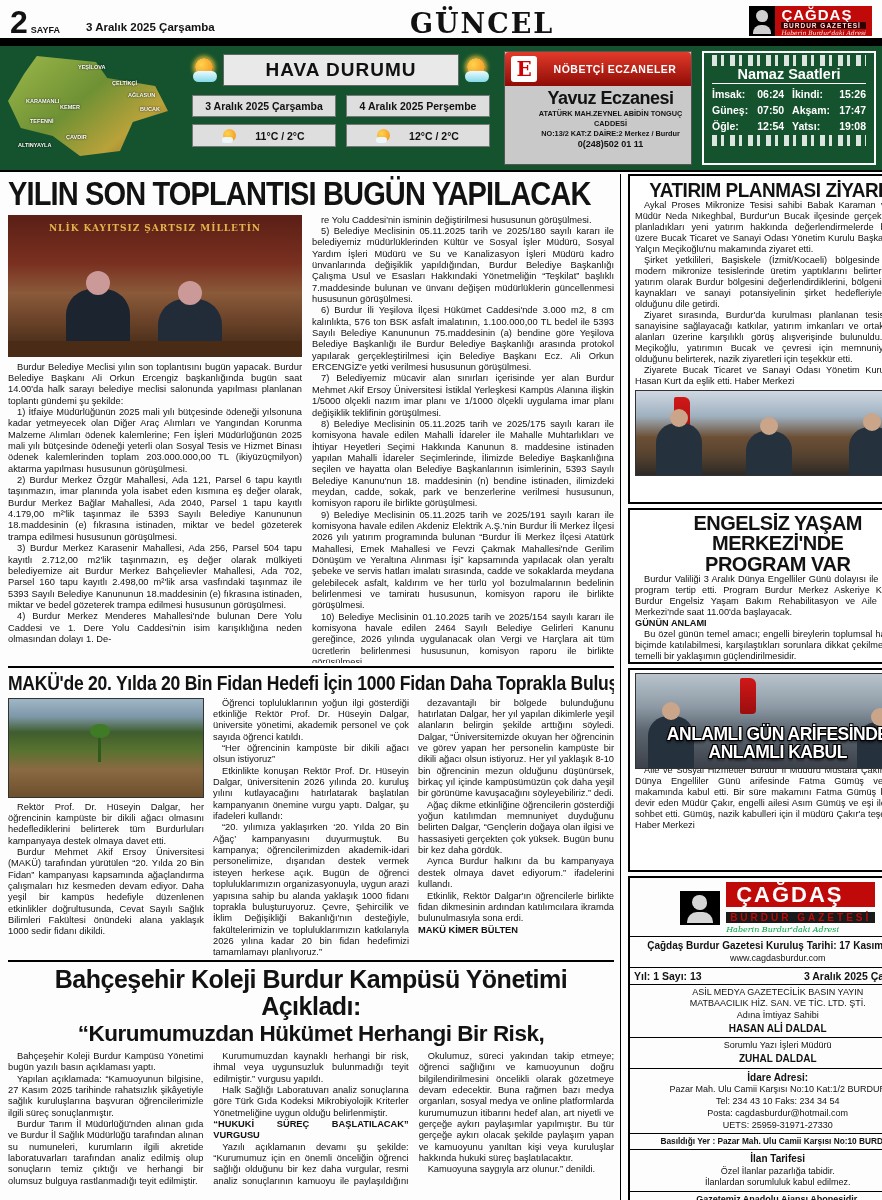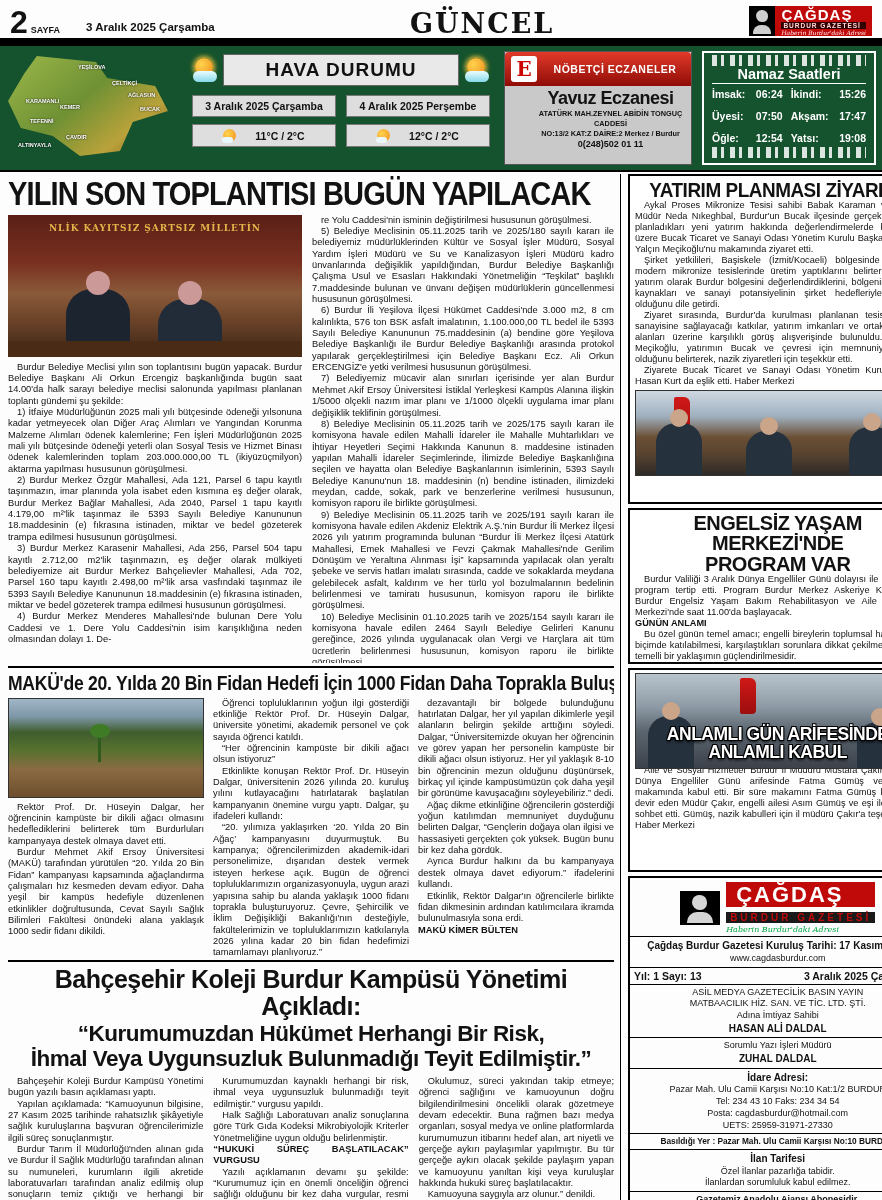--- a/index.html
+++ b/index.html
@@ -54,21 +54,21 @@
   .pharm-hdr-t { color:#fff; font-weight:800; font-size:10.5px; letter-spacing:.5px; flex:1; text-align:center; }
   .pharm-body { text-align:center; padding:2px 3px 3px 3px;margin-left:25px; }
   .pharm-name { font-size:18px; font-weight:900; letter-spacing:-.5px; }
   .pharm-addr { font-size:7.3px; font-weight:800; line-height:1.35; }
   .pharm-phone { font-size:9px; font-weight:800; }
   .prayer-panel { flex:1; margin:5px 6px; border:2px solid #fff; color:#fff; padding:2px 8px; position:relative; overflow:hidden; }
   .mosque { height:11px; opacity:.85;
     background:repeating-linear-gradient(90deg,#fff 0 5px,transparent 5px 9px,#fff 9px 12px,transparent 12px 18px); }
   .mosque.bottom { margin-top:3px; }
   .prayer-title { text-align:center; font-weight:800; font-size:14.5px; border-bottom:1.5px solid #fff; padding-bottom:1px; }
-  .prayer-grid { display:grid; grid-template-columns:auto auto auto auto; gap:10px 8px; font-size:10.5px; font-weight:800; margin-top:4px; }
+  .prayer-grid { display:grid; grid-template-columns:auto auto auto auto; gap:4px 8px; font-size:10.5px; font-weight:800; margin-top:4px; }
   .prayer-grid span:nth-child(4n+2),.prayer-grid span:nth-child(4n) { text-align:right; }
   
   .content { display:flex; gap:7px; padding:2px 8px 0 8px; }
   .left-col { width:613px; border-right:1.5px solid #000; padding-right:6px; }
   .right-col { flex:1; display:flex; flex-direction:column; gap:4px; }
   .headline-wrap { overflow:hidden; }
   .main-headline { font-size:33px; font-weight:900; letter-spacing:-1px; line-height:1.02; white-space:nowrap; transform:scaleX(.88); transform-origin:left; margin:3px 0 4px 0; }
   .article2col { display:flex; gap:10px; height:448px; overflow:hidden; }
   .colA { width:294px; flex:0 0 auto; }
   .colB { flex:1; }
@@ -193,21 +193,21 @@
     </div>
   </div>
   <div class="prayer-panel">
     <div class="mosque"></div>
     <div class="prayer-title">Namaz Saatleri</div>
     <div class="prayer-grid">
       <span>İmsak:</span>
         <span>06:24</span>
       <span>İkindi:</span>
         <span>15:26</span>
-      <span>Üyesi:</span>
+      <span>Güneş:</span>
         <span>07:50</span>
       <span>Akşam:</span>
         <span>17:47</span>
       <span>Öğle:</span>
         <span>12:54</span>
       <span>Yatsı:</span>
         <span>19:08</span>
     </div>
     <div class="mosque bottom"></div>
   </div>
@@ -271,21 +271,20 @@
           <p class="para">Ağaç dikme etkinliğine öğrencilerin gösterdiği yoğun katılımdan memnuniyet duyduğunu belirten Dalgar, “Gençlerin doğaya olan ilgisi ve hassasiyeti gerçekten çok yüksek. Bugün bunu bir kez daha gördük.</p>
           <p class="para">Ayrıca Burdur halkını da bu kampanyaya destek olmaya davet ediyorum.” ifadelerini kullandı.</p>
           <p class="para">Etkinlik, Rektör Dalgar'ın öğrencilerle birlikte fidan dikmesinin ardından katılımcılara ikramda bulunulmasıyla sona erdi.</p>
           <p class="para b">MAKÜ KİMER BÜLTEN</p>
         </div>
     </div>
 
     <div class="bot-rule"></div>
     <div class="bh1">Bahçeşehir Koleji  Burdur Kampüsü Yönetimi Açıkladı:</div>
     <div class="bh2">“Kurumumuzdan Hükümet Herhangi Bir Risk,</div>
-    <div class="bh2">İhmal Veya Uygunsuzluk Bulunmadığı Teyit Edilmiştir.”</div>
     <div class="bot-cols">
       <div class="bot-c">
           <p class="para">Bahçeşehir Koleji  Burdur Kampüsü Yönetimi bugün yazılı basın açıklaması yaptı.</p>
           <p class="para">Yapılan açıklamada: “Kamuoyunun bilgisine, 27 Kasım 2025 tarihinde rahatsızlık şikâyetiyle sağlık kuruluşlarına başvuran öğrencilerimizle ilgili süreç sonuçlanmıştır.</p>
           <p class="para">Burdur Tarım İl Müdürlüğü'nden alınan gıda ve Burdur İl Sağlık Müdürlüğü tarafından alınan su numuneleri, kurumların ilgili akretide laboratuvarları tarafından analiz edilmiş olup  sonuçların temiz çıktığı ve herhangi bir olumsuz bulguya rastlanmadığı teyit edilmiştir.</p>
         </div>
       <div class="bot-c">
           <p class="para">Kurumumuzdan kaynaklı herhangi bir risk, ihmal veya uygunsuzluk bulunmadığı teyit edilmiştir.” vurgusu yapıldı.</p>
           <p class="para">Halk Sağlığı Laboratuvarı analiz sonuçlarına göre Türk Gıda Kodeksi Mikrobiyolojik Kriterler Yönetmeliğine uygun olduğu belirlenmiştir.</p>
           <p class="para b">“HUKUKİ SÜREÇ BAŞLATILACAK” VURGUSU</p>

